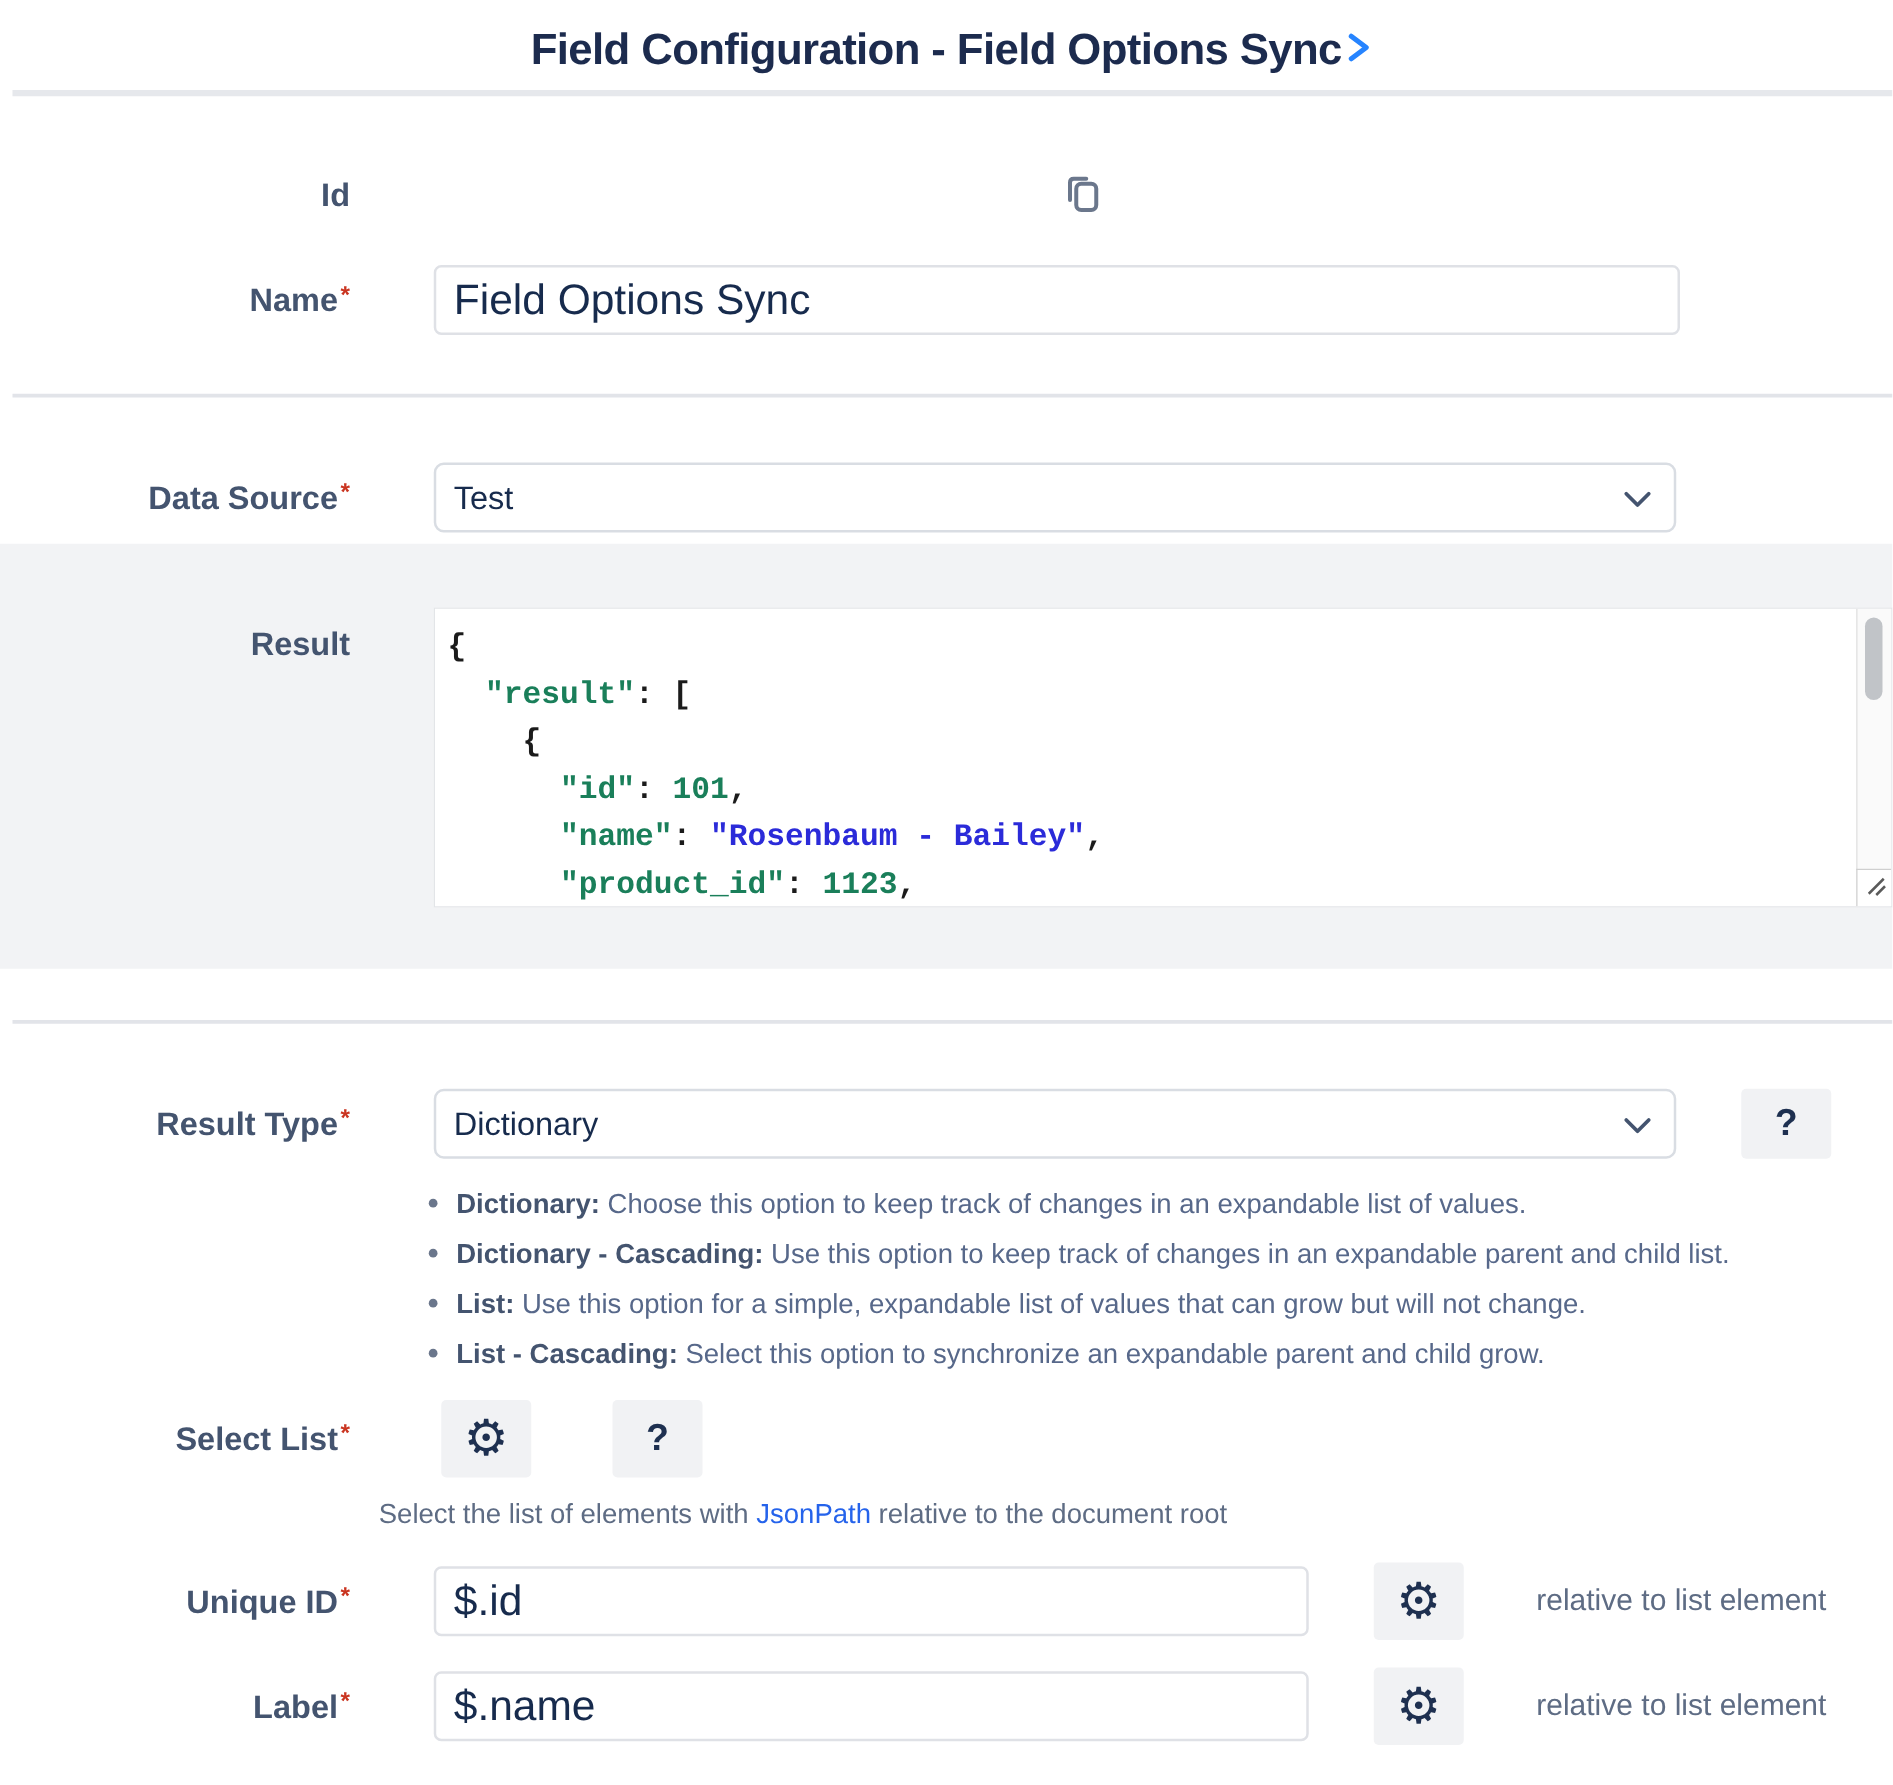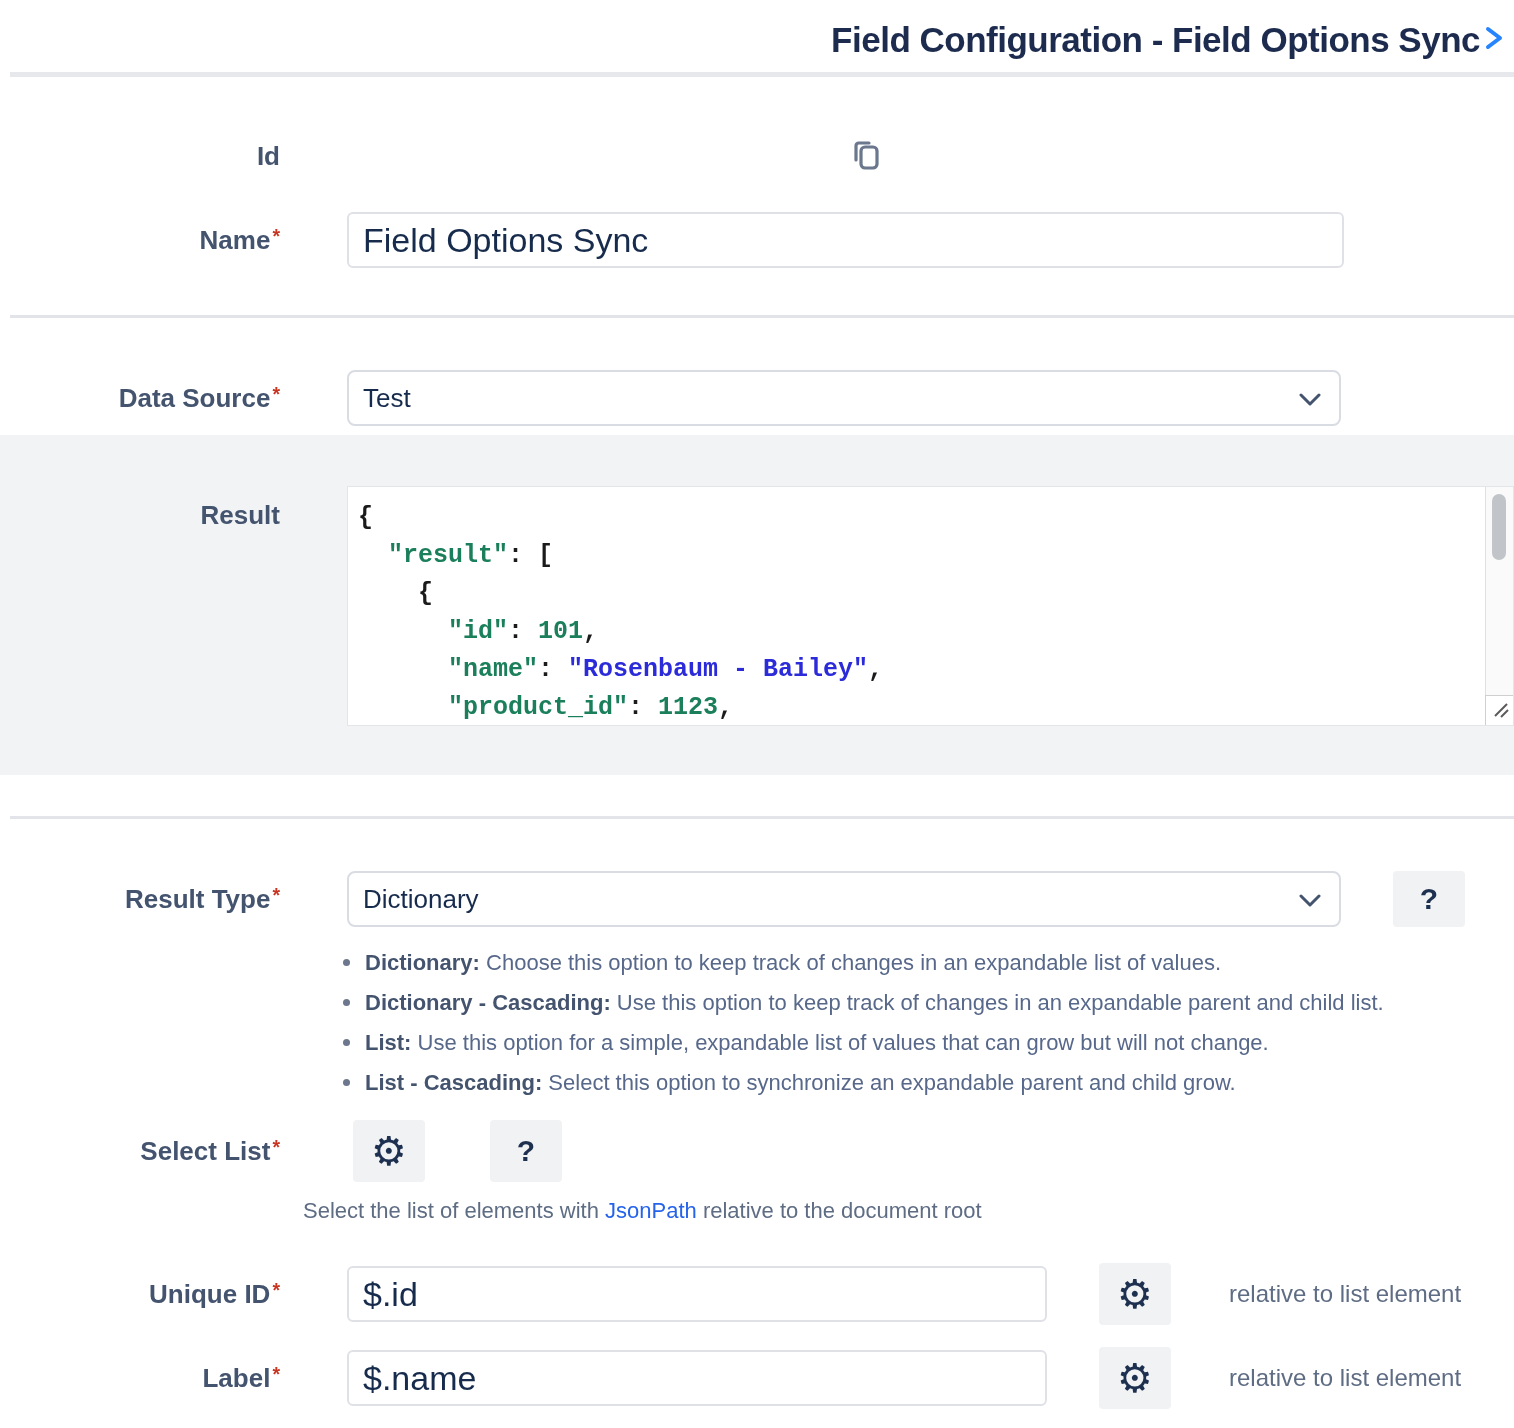--- a/index.html
+++ b/index.html
@@ -5,21 +5,21 @@
   html, body {
     margin: 0; padding: 0;
     width: 1514px; height: 1428px;
     overflow: hidden;
     background: #ffffff;
     font-family: "Liberation Sans", sans-serif;
     color: #172b4d;
   }
   
   .app-header {
-    display: flex; justify-content: flex-end; align-items: flex-start;
+    display: flex; justify-content: center; align-items: flex-start;
     padding: 20px 8px 0 18px; height: 72px; box-sizing: border-box;
   }
   .page-title { font-size: 35px; font-weight: 700; color: #1c2b4e; letter-spacing: -0.5px; }
   .collapse-btn { background: none; border: none; padding: 4px 0 0 0; cursor: pointer; }
   .hdr-divider { height: 5px; background: #e6e8ec; margin-left: 10px; }
 
   
   .frow { display: flex; align-items: center; gap: 44px; }
   .label-col {
     width: 280px; padding-right: 23px; flex: none;
@@ -108,21 +108,21 @@
 
   
   .row-selectlist { margin-top: 26px; }
   .row-selectlist .txt-input { width: 998px; }
   .row-selectlist .gear-btn { margin-left: 6px; }
   .row-selectlist .help-btn { margin-left: 21px; }
   .hint-line { margin: 16px 0 0 303px; font-size: 22px; color: #5e6c84; }
   .hint-link { color: #2563eb; text-decoration: none; cursor: pointer; }
 
   
-  .row-uniqueid { margin-top: 39px; }
+  .row-uniqueid { margin-top: 26px; }
   .row-label    { margin-top: 22px; }
   .short-input  { width: 700px; }
   .rel-hint { margin-left: 14px; font-size: 24px; color: #5e6c84; }
   .gear-btn { margin-left: 8px; }
 </style>
 </head>
 <body>
 
 <div class="app-header">
   <div class="page-title">Field Configuration - Field Options Sync</div>

